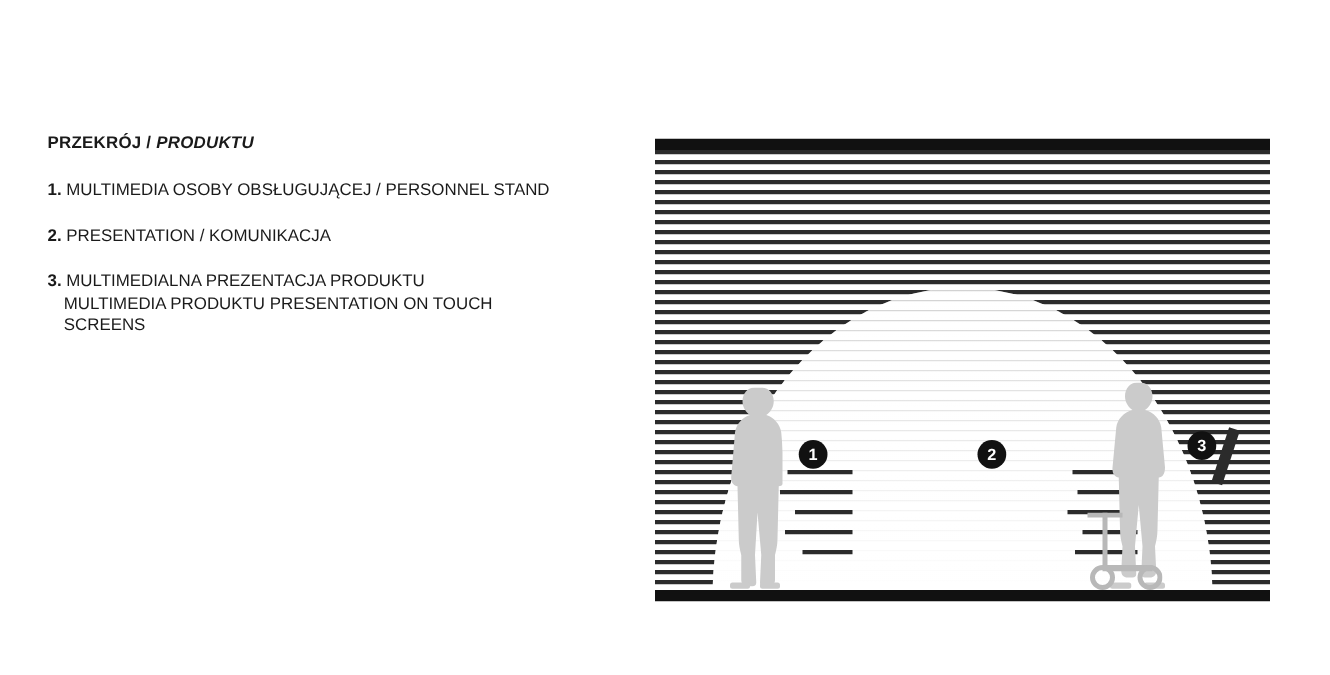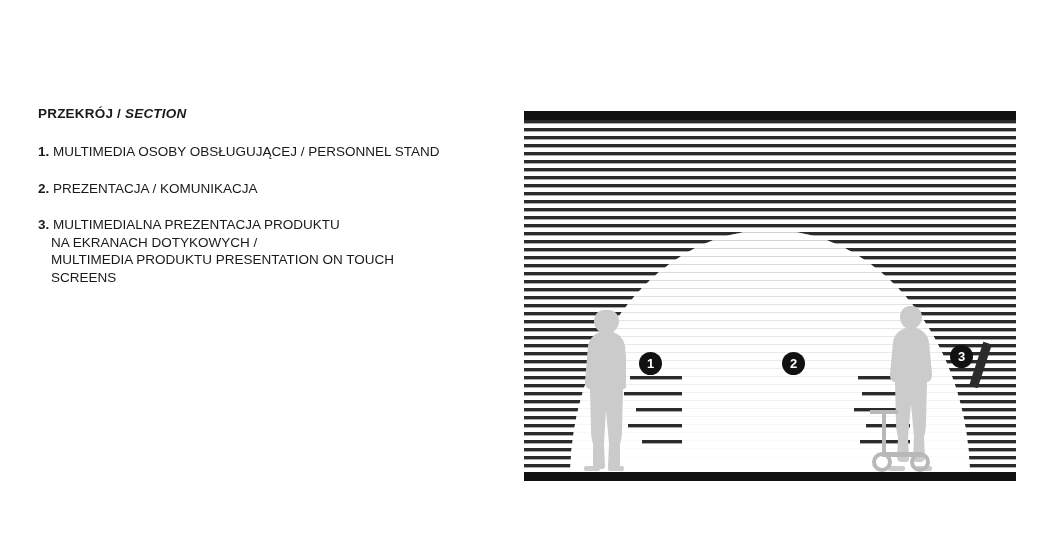--- a/index.html
+++ b/index.html
@@ -110,34 +110,33 @@
     height: 46px;
     background: #2b2b2b;
     transform: rotate(18deg);
   }
 </style>
 </head>
 <body>
 
 <div class="legend">
   <div class="legend-title">
-    <span>PRZEKRÓJ / </span><span class="it">SECTION</span>
+    <span>PRZEKRÓJ / </span><span class="it">PRODUKTU</span>
   </div>
 
   <div class="legend-item">
     <span class="num">1.</span><span> MULTIMEDIA OSOBY OBSŁUGUJĄCEJ / </span><span class="it">PERSONNEL STAND</span>
   </div>
 
   <div class="legend-item">
-    <span class="num">2.</span><span> PREZENTACJA / </span><span class="it">KOMUNIKACJA</span>
+    <span class="num">2.</span><span> PRESENTATION / </span><span class="it">KOMUNIKACJA</span>
   </div>
 
   <div class="legend-item">
     <span class="num">3.</span><span> MULTIMEDIALNA PREZENTACJA PRODUKTU</span>
-    <span class="l2">NA EKRANACH DOTYKOWYCH /</span>
     <span class="l3 it">MULTIMEDIA PRODUKTU PRESENTATION ON TOUCH SCREENS</span>
   </div>
 </div>
 
 <div class="drawing">
   <div class="band-top"></div>
   <div class="band-bottom"></div>
 
   <div class="hatch-area">
     <svg class="vault-fill" width="492" height="352" viewBox="0 0 492 352">

